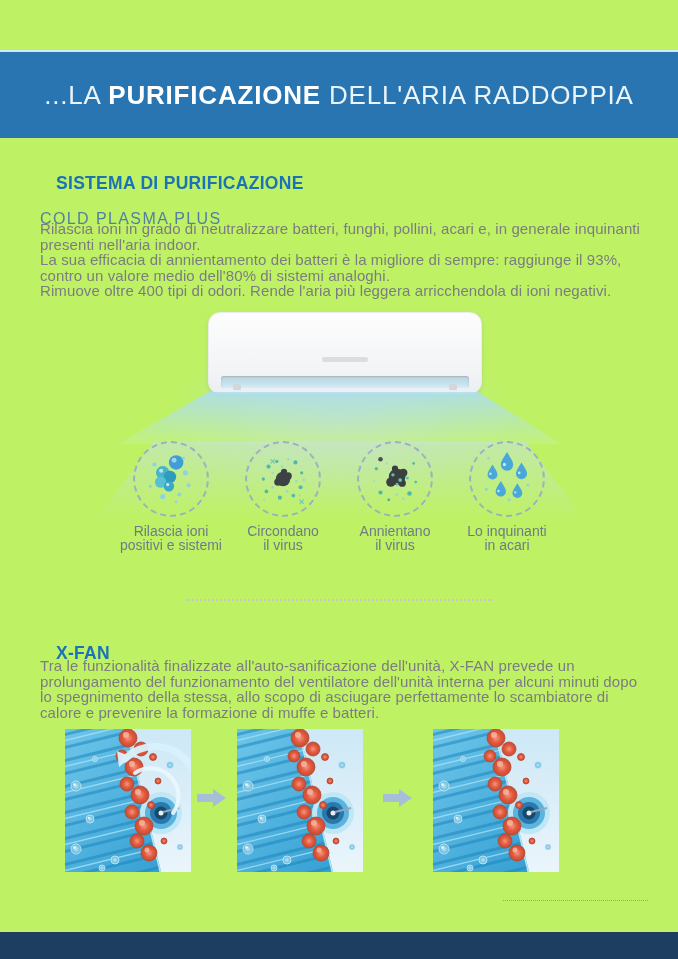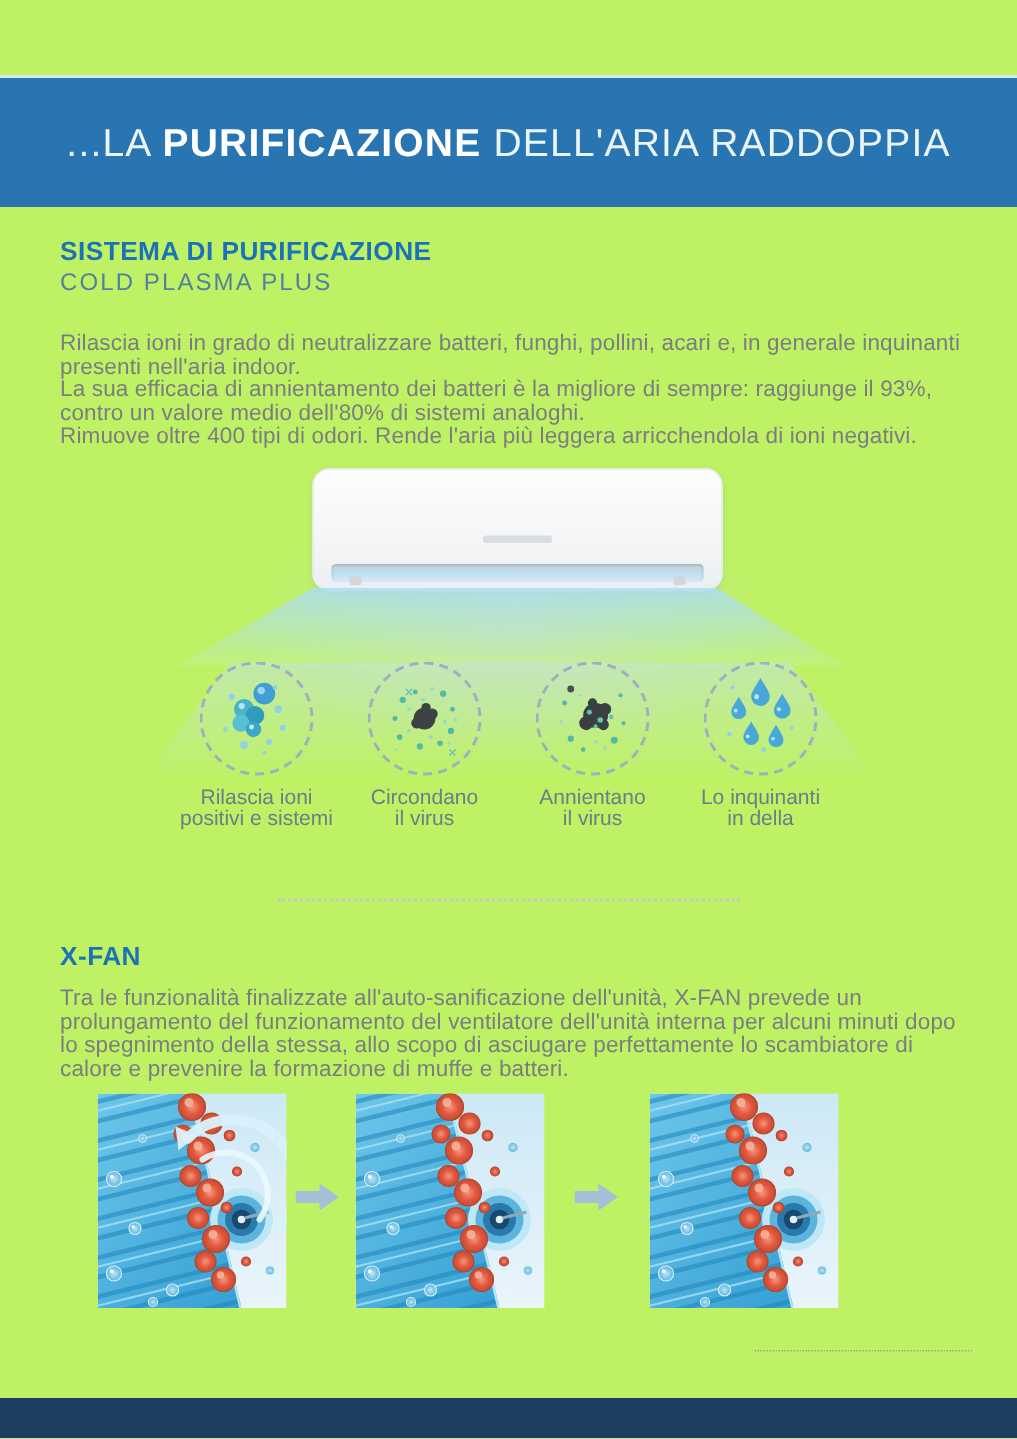--- a/index.html
+++ b/index.html
@@ -11,21 +11,21 @@
   .band{
     position:absolute;left:0;top:50px;width:678px;height:88px;
     background:#2875b1;border-top:2px solid #cfe9f6;box-sizing:border-box;
     display:flex;align-items:center;justify-content:center;
     color:#ffffff;font-size:26px;letter-spacing:.8px;white-space:pre;
   }
   .band .lt{font-weight:300;color:#eaf4fb;}
   .band .bd{font-weight:800;color:#ffffff;}
   
   .sec-head{position:absolute;left:40px;margin:0;}
-  .h-blue{color:#1c72b7;font-weight:800;font-size:17.5px;letter-spacing:.3px;margin:0;}
+  .h-blue{color:#1c72b7;font-weight:800;font-size:17.5px;letter-spacing:.3px;margin:16px;}
   .h-sub{color:#54809f;font-weight:400;font-size:16px;letter-spacing:1.4px;margin:2px 0 0 0;}
   .purif-head{top:157px;}
   .xfan-head{top:627px;}
   
   .body-copy{position:absolute;left:40px;width:612px;color:#7b7d80;font-size:15px;line-height:15.5px;letter-spacing:.1px;}
   .purif-copy{top:221px;}
   .xfan-copy{top:658px;}
   .body-copy p{margin:0;}
   
   .photo-wash{position:absolute;left:110px;top:296px;width:460px;height:260px;
@@ -336,21 +336,21 @@
           <g fill="#8ed2e6">
             <circle cx="8" cy="38" r="1.5"></circle>
               <circle cx="48" cy="34" r="1.3"></circle>
               <circle cx="30" cy="48" r="1.5"></circle>
             <circle cx="10" cy="8" r="1.2"></circle>
           </g>
         </svg>
       </div>
       <div class="step-cap">
         <span>Lo inquinanti</span>
-        <span>in della</span>
+        <span>in acari</span>
       </div>
     </div>
 
   </div>
 
   <div class="divider"></div>
 
   <div class="sec-head xfan-head">
     <h2 class="h-blue">X-FAN</h2>
   </div>

